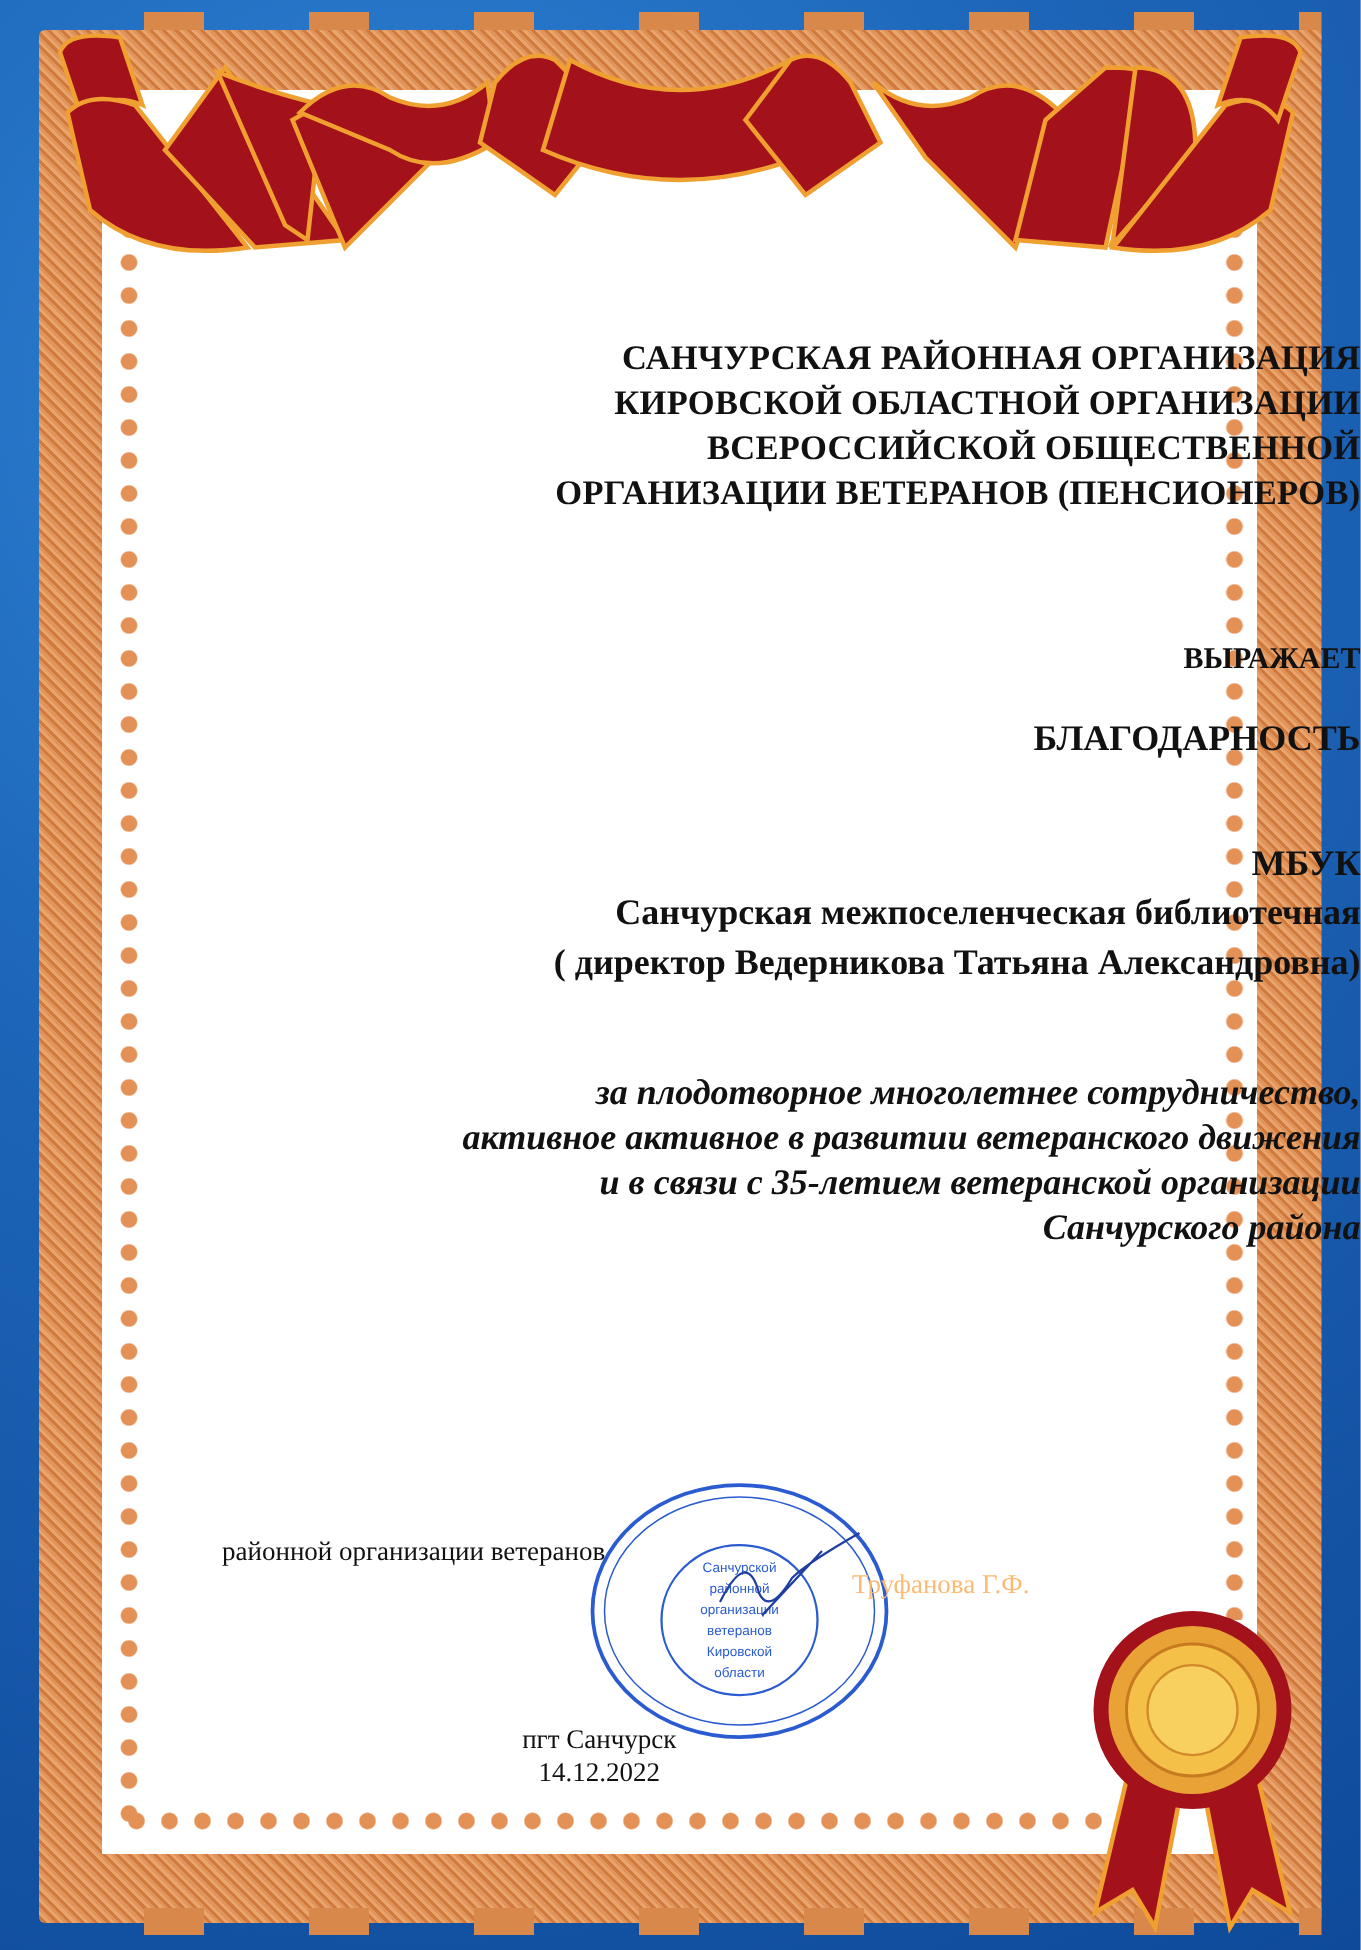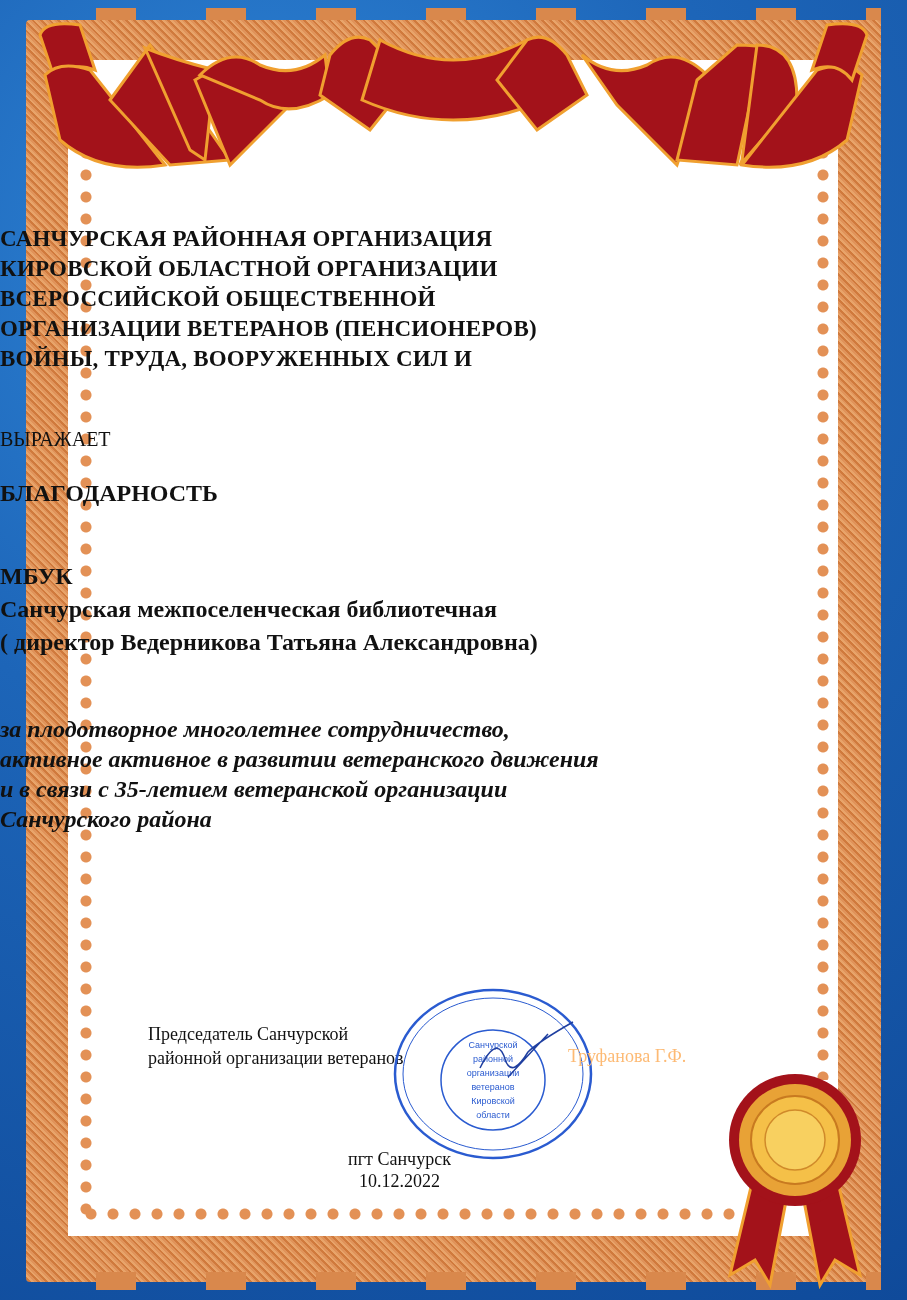--- a/index.html
+++ b/index.html
@@ -14,23 +14,23 @@
   .copper-notches.bottom { top:1272px; }
   .paper { position:absolute; left:68px; top:60px; width:770px; height:1176px; background:#ffffff; }
   .beads { position:absolute; border:0; }
   .beads.left { left:80px; top:120px; width:12px; height:1100px;
     background: radial-gradient(circle, #e39156 0 5px, transparent 6px) 0 0/12px 22px repeat-y; }
   .beads.right { left:817px; top:120px; width:12px; height:960px;
     background: radial-gradient(circle, #e39156 0 5px, transparent 6px) 0 0/12px 22px repeat-y; }
   .beads.bottom { left:80px; top:1208px; width:680px; height:12px;
     background: radial-gradient(circle, #e39156 0 5px, transparent 6px) 0 0/22px 12px repeat-x; }
   .ribbon { position:absolute; left:0; top:0; width:907px; height:200px; }
-  .text-block { position:absolute; left:0; width:907px; text-align:left; color:#111; }
+  .text-block { position:absolute; left:0; width:907px; text-align:right; color:#111; }
   .heading { top:224px; font-weight:bold; font-size:23px; line-height:30px; letter-spacing:0.2px; }
-  .expresses { top:428px; font-weight:normal; font-size:20px; }
+  .expresses { top:428px; font-weight:bold; font-size:20px; }
   .gratitude { top:480px; font-weight:bold; font-size:24px; }
   .recipient { top:560px; font-weight:bold; font-size:24px; line-height:33px; }
   .reason { top:714px; font-style:italic; font-weight:bold; font-size:24px; line-height:30px; }
   .sig-left { position:absolute; left:148px; top:1022px; font-size:18px; line-height:24px; color:#111; }
   .sig-name { position:absolute; left:568px; top:1046px; font-size:18px; color:#fdba74; }
   .place { position:absolute; left:0; width:799px; text-align:center; top:1148px; font-size:18px; line-height:22px; color:#111; }
   .stamp { position:absolute; left:388px; top:982px; width:210px; height:190px; }
   .medal { position:absolute; left:720px; top:1060px; width:150px; height:230px; }
 </style>
 </head>
@@ -62,41 +62,39 @@
     <path d="M817 70 Q847 60 862 75 L847 140 Q807 175 742 165 Z"></path>
     <path d="M867 35 Q862 20 827 25 L812 70 Q837 60 852 80 Z"></path>
   </g>
 </svg>
 
 <div class="text-block heading">
   <div>САНЧУРСКАЯ РАЙОННАЯ ОРГАНИЗАЦИЯ</div>
   <div>КИРОВСКОЙ ОБЛАСТНОЙ ОРГАНИЗАЦИИ</div>
   <div>ВСЕРОССИЙСКОЙ ОБЩЕСТВЕННОЙ</div>
   <div>ОРГАНИЗАЦИИ ВЕТЕРАНОВ (ПЕНСИОНЕРОВ)</div>
-  <div>ВОЙНЫ, ТРУДА, ВООРУЖЕННЫХ СИЛ И</div>
 </div>
 
 <div class="text-block expresses">ВЫРАЖАЕТ</div>
 <div class="text-block gratitude">БЛАГОДАРНОСТЬ</div>
 
 <div class="text-block recipient">
   <div>МБУК</div>
   <div>Санчурская межпоселенческая библиотечная</div>
   <div>( директор Ведерникова Татьяна Александровна)</div>
 </div>
 
 <div class="text-block reason">
   <div>за плодотворное многолетнее сотрудничество,</div>
   <div>активное активное в развитии ветеранского движения</div>
   <div>и в связи с 35-летием ветеранской организации</div>
   <div>Санчурского района</div>
 </div>
 
 <div class="sig-left">
-  <div>Председатель Санчурской</div>
   <div>районной организации ветеранов</div>
 </div>
 
 <svg class="stamp" viewBox="0 0 210 190">
   <ellipse cx="105" cy="92" rx="98" ry="84" fill="none" stroke="#2a5bd0" stroke-width="2.5"></ellipse>
   <ellipse cx="105" cy="92" rx="90" ry="76" fill="none" stroke="#2a5bd0" stroke-width="1"></ellipse>
   <ellipse cx="105" cy="98" rx="52" ry="50" fill="none" stroke="#2a5bd0" stroke-width="1.5"></ellipse>
   <g fill="#2a5bd0" font-family="Liberation Sans, sans-serif" font-size="9" text-anchor="middle">
     <text x="105" y="66">Санчурской</text>
     <text x="105" y="80">районной</text>
@@ -105,21 +103,21 @@
     <text x="105" y="122">Кировской</text>
     <text x="105" y="136">области</text>
   </g>
   <path d="M92 86 Q110 50 118 80 Q125 95 140 70 Q150 60 185 40 M120 95 L160 52" stroke="#1f3fa0" stroke-width="1.5" fill="none"></path>
 </svg>
 
 <div class="sig-name">Труфанова Г.Ф.</div>
 
 <div class="place">
   <div>пгт Санчурск</div>
-  <div>10.12.2022</div>
+  <div>14.12.2022</div>
 </div>
 
 <svg class="medal" viewBox="0 0 150 230">
   <path d="M35 110 L10 215 L35 200 L50 225 L70 120 Z" fill="#a3121a" stroke="#f0a030" stroke-width="3"></path>
   <path d="M115 110 L140 215 L115 200 L100 225 L80 120 Z" fill="#a3121a" stroke="#f0a030" stroke-width="3"></path>
   <circle cx="75" cy="80" r="66" fill="#a3121a"></circle>
   <circle cx="75" cy="80" r="56" fill="#e8a236"></circle>
   <circle cx="75" cy="80" r="44" fill="#f5c048" stroke="#c87a20" stroke-width="2"></circle>
   <circle cx="75" cy="80" r="30" fill="#f8d060" stroke="#d08a2a" stroke-width="1.5"></circle>
 </svg>

